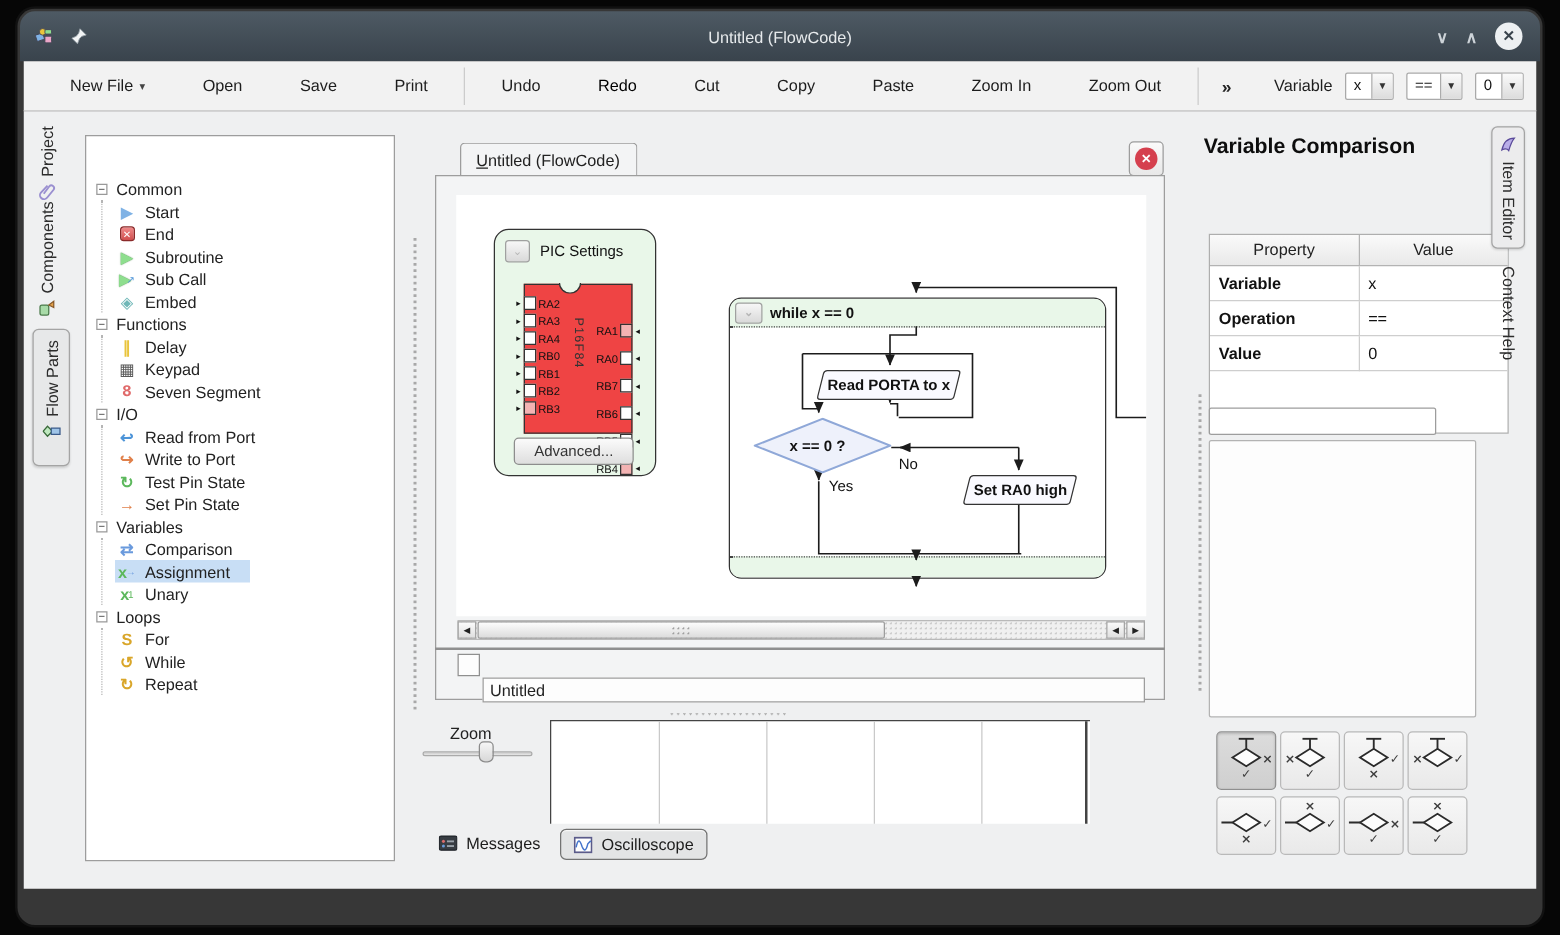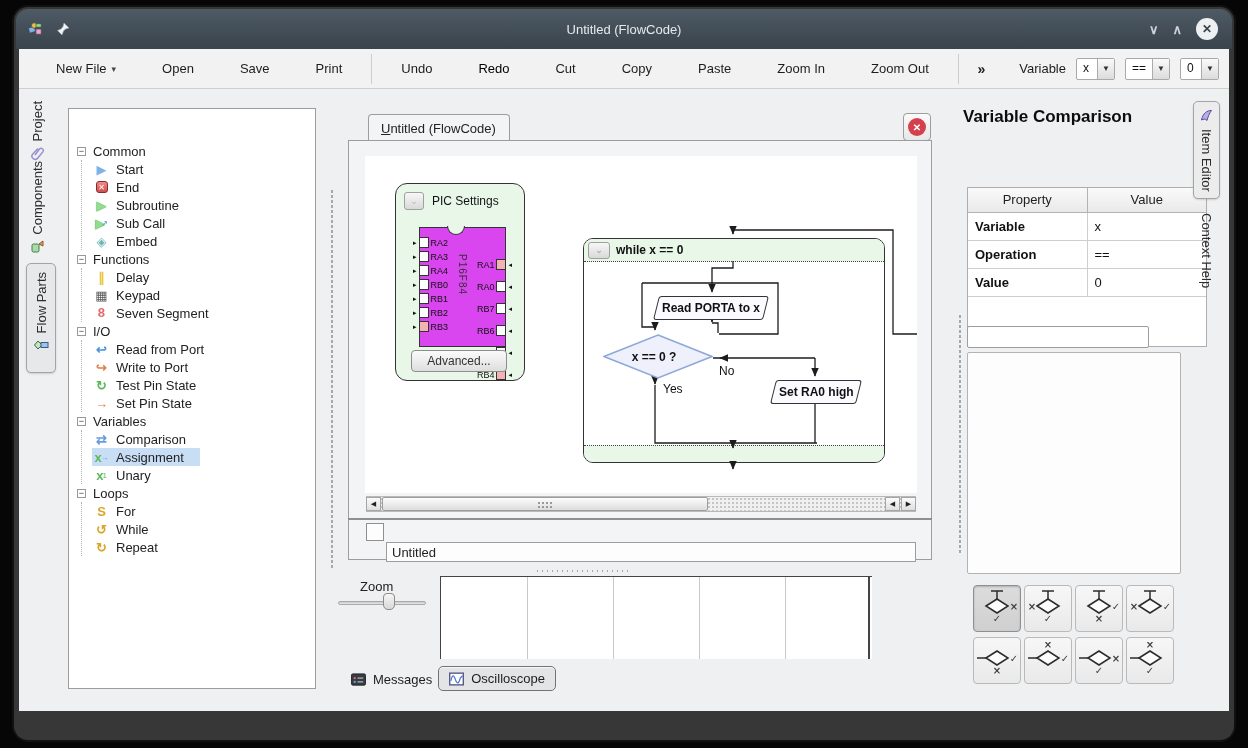--- a/index.html
+++ b/index.html
@@ -70,21 +70,21 @@
   .docclose .c { width:18px; height:18px; border-radius:50%; background:#d5404e; color:#fff; font-size:10px; font-weight:bold;
     display:flex; align-items:center; justify-content:center; }
   .docpanel { position:absolute; left:329px; top:51px; width:584px; height:420px; background:#f3f4f5; border:1px solid #9d9d9d; }
   .canvas { position:absolute; left:346px; top:67px; width:552px; height:337px; background:#fff; }
 
   
   .picgroup { position:absolute; left:30px; top:27px; width:130px; height:198px; background:#e9f7e9; border:1.5px solid #333; border-radius:12px; z-index:3; }
   .collapsebtn { width:20px; height:18px; border:1px solid #a0a0a0; border-radius:3px; background:linear-gradient(#f7f7f7,#d9d9d9);
     color:#b5b5b5; font-size:9px; display:flex; align-items:center; justify-content:center; }
   .picheader { position:absolute; left:8px; top:8px; display:flex; gap:8px; align-items:center; font-size:12px; color:#111; }
-  .chip { position:absolute; left:23px; top:43px; width:87px; height:120px; background:#d946ef; border:1.5px solid #333; }
+  .chip { position:absolute; left:23px; top:43px; width:87px; height:120px; background:#ef4444; border:1.5px solid #333; }
   .chipnotch { position:absolute; left:27px; top:-2px; width:18px; height:9px; background:#e9f7e9; border:1.5px solid #333; border-top:none;
     border-radius:0 0 9px 9px; }
   .chiplabel { position:absolute; left:50%; top:26px; transform:translateX(-50%); writing-mode:vertical-rl; font-size:10px; color:#333; letter-spacing:1px; }
   .pincol { position:absolute; top:9px; display:flex; flex-direction:column; gap:3px; }
   .pincol.left { left:-7px; }
   .pincol.right { right:-7px;gap:11px; }
   .pinrow { height:11px; display:flex; align-items:center; gap:2px; font-size:9px; color:#111; }
   .parrow { font-size:7px; color:#111; }
   .pinbox { width:10px; height:11px; background:#fff; border:1px solid #333; }
   .pinbox.hl { background:#f3b3b3; }
@@ -122,21 +122,21 @@
     font-size:13px; color:#222; display:flex; align-items:center; padding-left:5px;margin-top:20px; }
 
   
   .zoomlabel { position:absolute; left:341px; top:490px; font-size:13px; color:#222; }
   .slider-track { position:absolute; left:319px; top:512px; width:88px; height:4px; background:linear-gradient(#c9c9c9,#e8e8e8); border:1px solid #aaa; border-radius:2px; }
   .slider-thumb { position:absolute; left:364px; top:504px; width:12px; height:17px; background:linear-gradient(#f6f6f6,#d8d8d8);
     border:1px solid #8b8b8b; border-radius:4px 4px 5px 5px; }
   .osc { position:absolute; left:421px; top:487px; width:432px; height:83px; background:#fff; border-top:1.5px solid #444; border-left:1.5px solid #444; }
   .oscline { position:absolute; top:0; bottom:0; width:1px; background:#c9c9c9; }
   .oscline.dark { background:#444; width:1.5px; }
-  .btabs { position:absolute; left:326px; top:574px; height:28px; display:flex; align-items:flex-end; }
+  .btabs { position:absolute; left:326px; top:574px; height:28px; display:flex; align-items:flex-start; gap:10px; }
   .btab { display:flex; align-items:center; gap:7px; font-size:13px; color:#1d1d1d; padding:4px 6px; }
   .btab.sel { border:1px solid #737373; border-radius:5px; background:#e3e4e5; padding:4px 10px; box-shadow:inset 0 1px 0 #f8f8f8; }
 
   
   .rtitle { position:absolute; left:944px; top:18px; font-size:17px; font-weight:bold; color:#0d0d0d; }
   .tablebox { position:absolute; left:948px; top:50px; width:240px; height:160px; background:#fff; border:1px solid #aeaeae;margin-top:48px; }
   table.props { border-collapse:collapse; width:100%; font-size:13px; }
   table.props th { font-weight:normal; color:#222; background:linear-gradient(#fafafa,#e9e9e9); border:1px solid #b3b3b3;
     border-top:none; height:24px; }
   table.props th:first-child { border-left:none; width:50%; }

